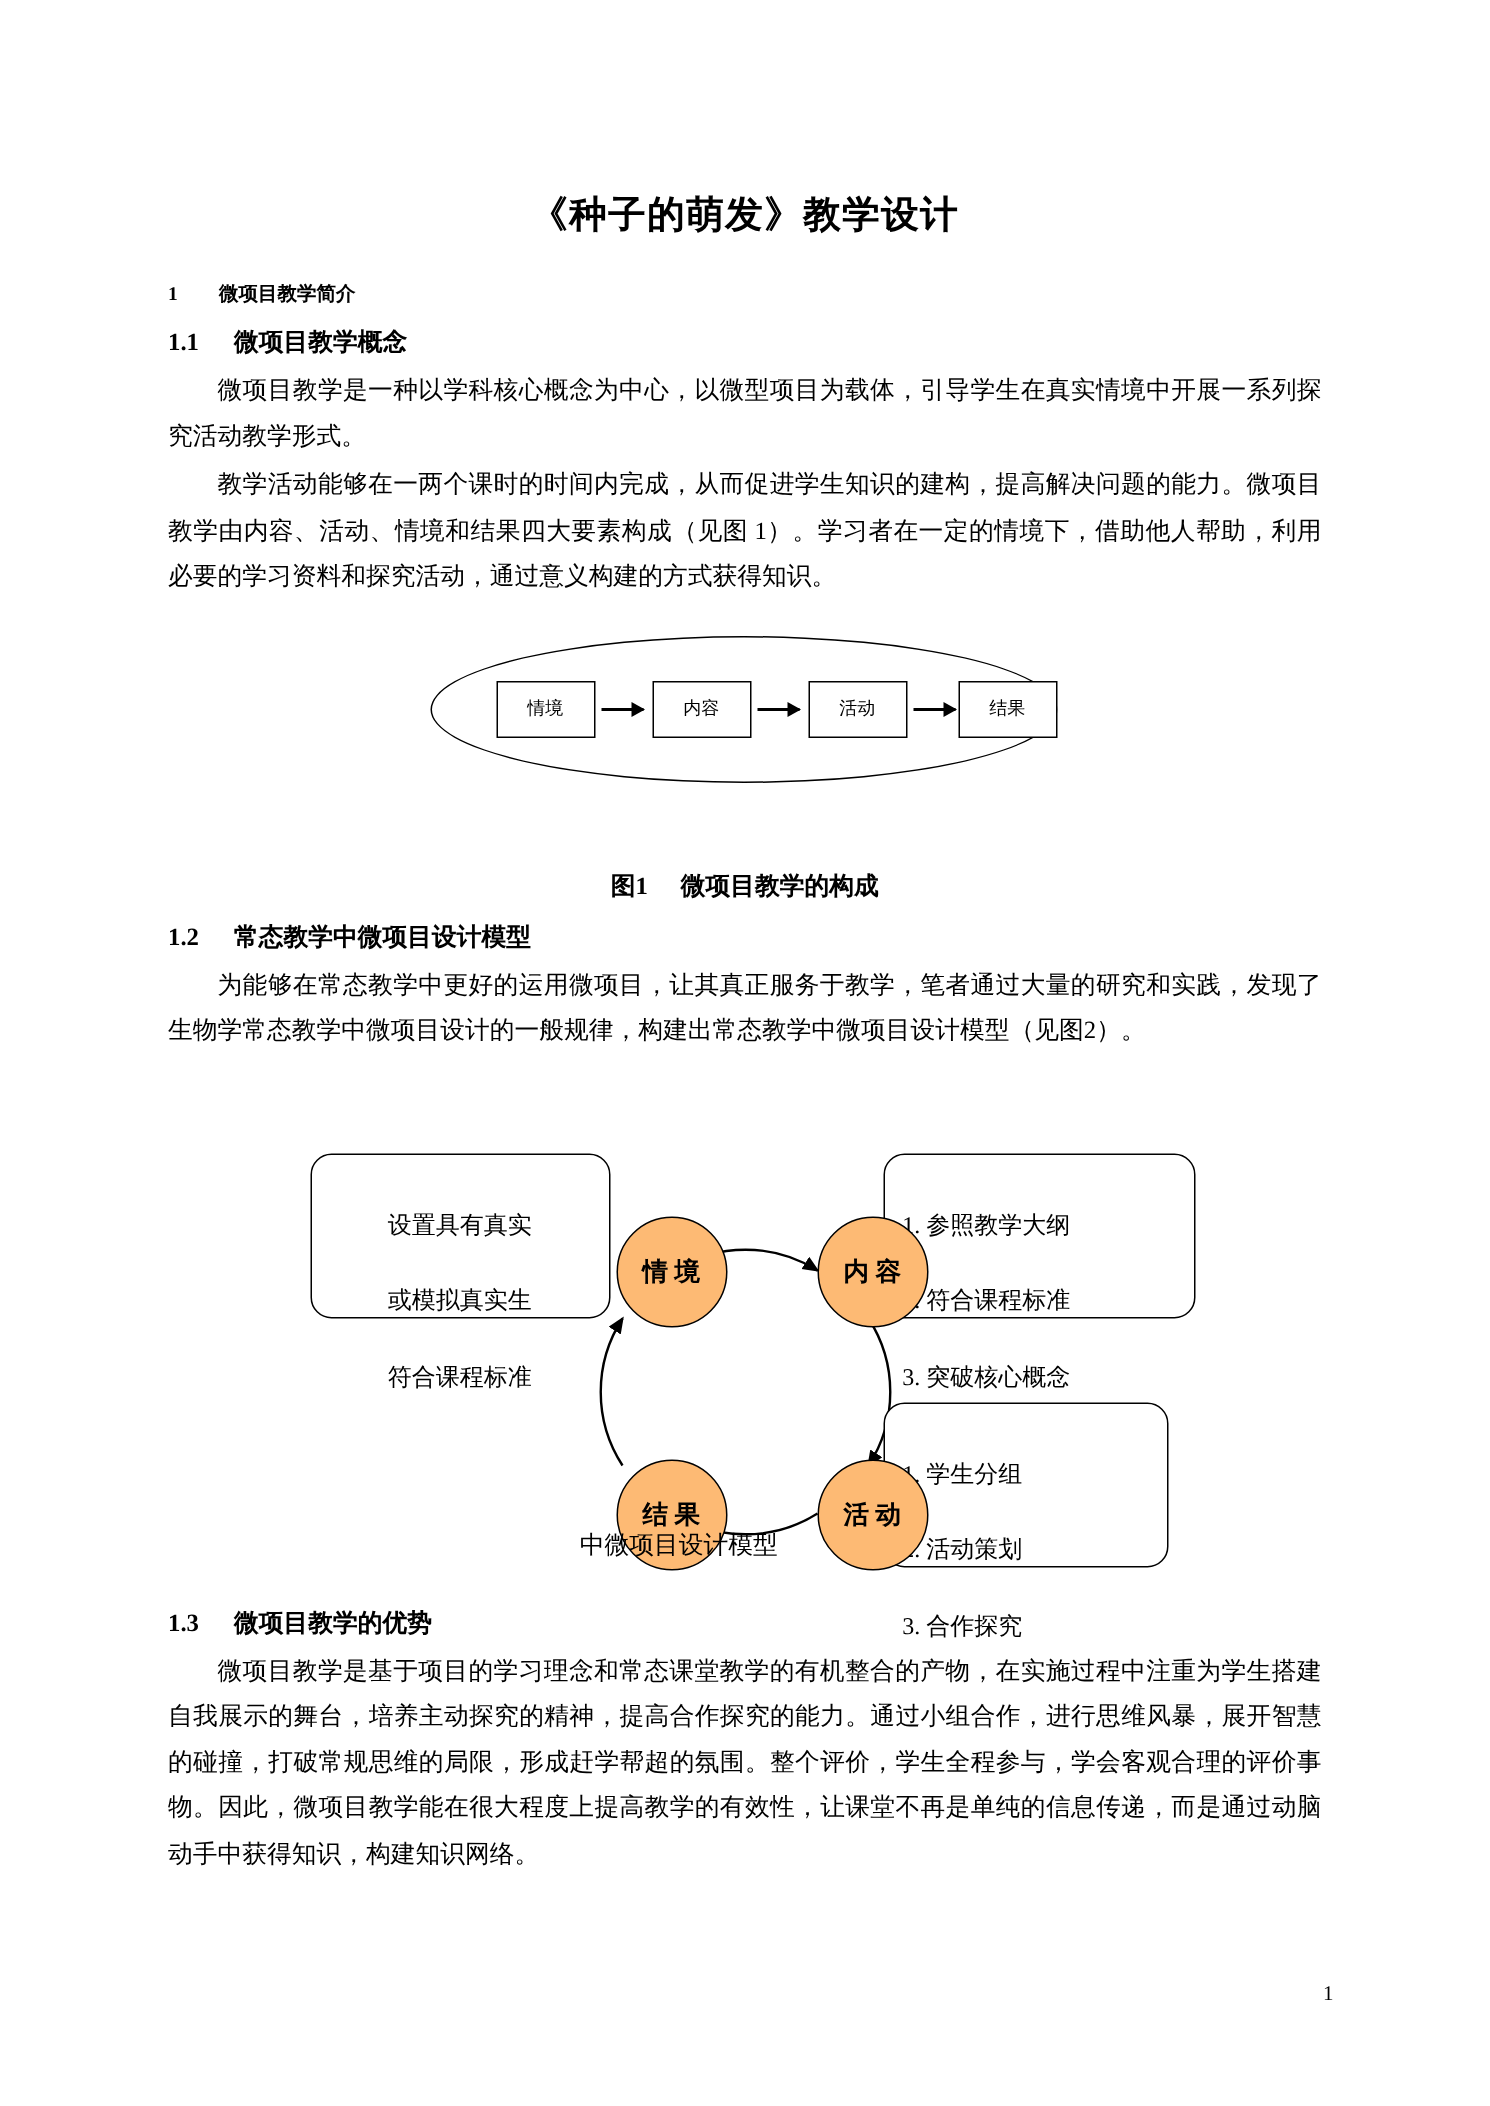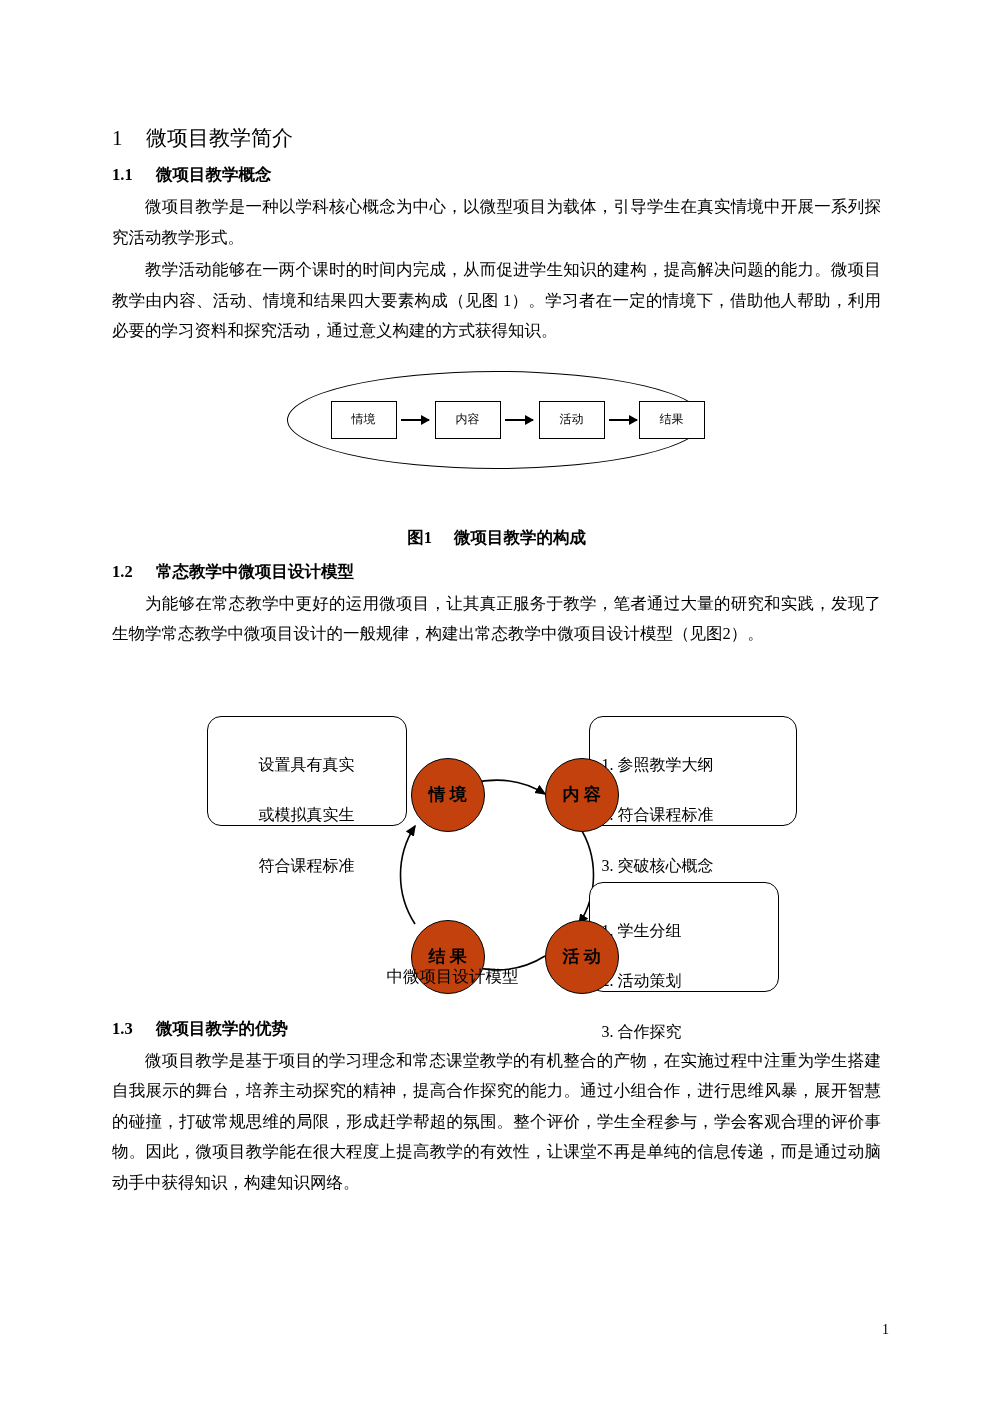--- a/index.html
+++ b/index.html
@@ -22,22 +22,22 @@
     padding: 96px 112px 40px 112px;
   }
   .doc-title {
     text-align: center;
     font-size: 25px;
     font-weight: bold;
     margin: 30px 0 22px 0;
     letter-spacing: 1px;
   }
   .h1 {
-    font-size: 21px;
-    font-weight: normal;
+    font-size: 13px;
+    font-weight: bold;
     margin: 28px 0 6px 0;
   }
   .h1 .num { display: inline-block; width: 34px; }
   .h2 {
     font-size: 16.5px;
     font-weight: bold;
     margin: 12px 0 6px 0;
   }
   .h2 .num { display: inline-block; width: 44px; }
   p.body {
@@ -119,21 +119,21 @@
     top: 0;
     width: 600px;
     height: 320px;
   }
   .circle-node {
     position: absolute;
     width: 72px;
     height: 72px;
     border: 1.4px solid #000;
     border-radius: 50%;
-    background: #c2410c;
+    background: #fdba74;
     display: flex;
     align-items: center;
     justify-content: center;
     font-size: 17px;
     font-weight: bold;
     z-index: 3;
   }
   .rbox {
     position: absolute;
     border: 1.4px solid #000;
@@ -164,20 +164,21 @@
     right: 104px;
     bottom: 66px;
     font-size: 14px;
   }
 </style>
 </head>
 <body>
 
 <div class="page">
 
+  <h1 class="doc-title">《种子的萌发》教学设计</h1>
 
   <div class="h1">
     <span class="num">1</span><span>微项目教学简介</span>
   </div>
 
   <div class="h2">
     <span class="num">1.1</span><span>微项目教学概念</span>
   </div>
 
   <p class="body">微项目教学是一种以学科核心概念为中心，以微型项目为载体，引导学生在真实情境中开展一系列探究活动教学形式。</p>

